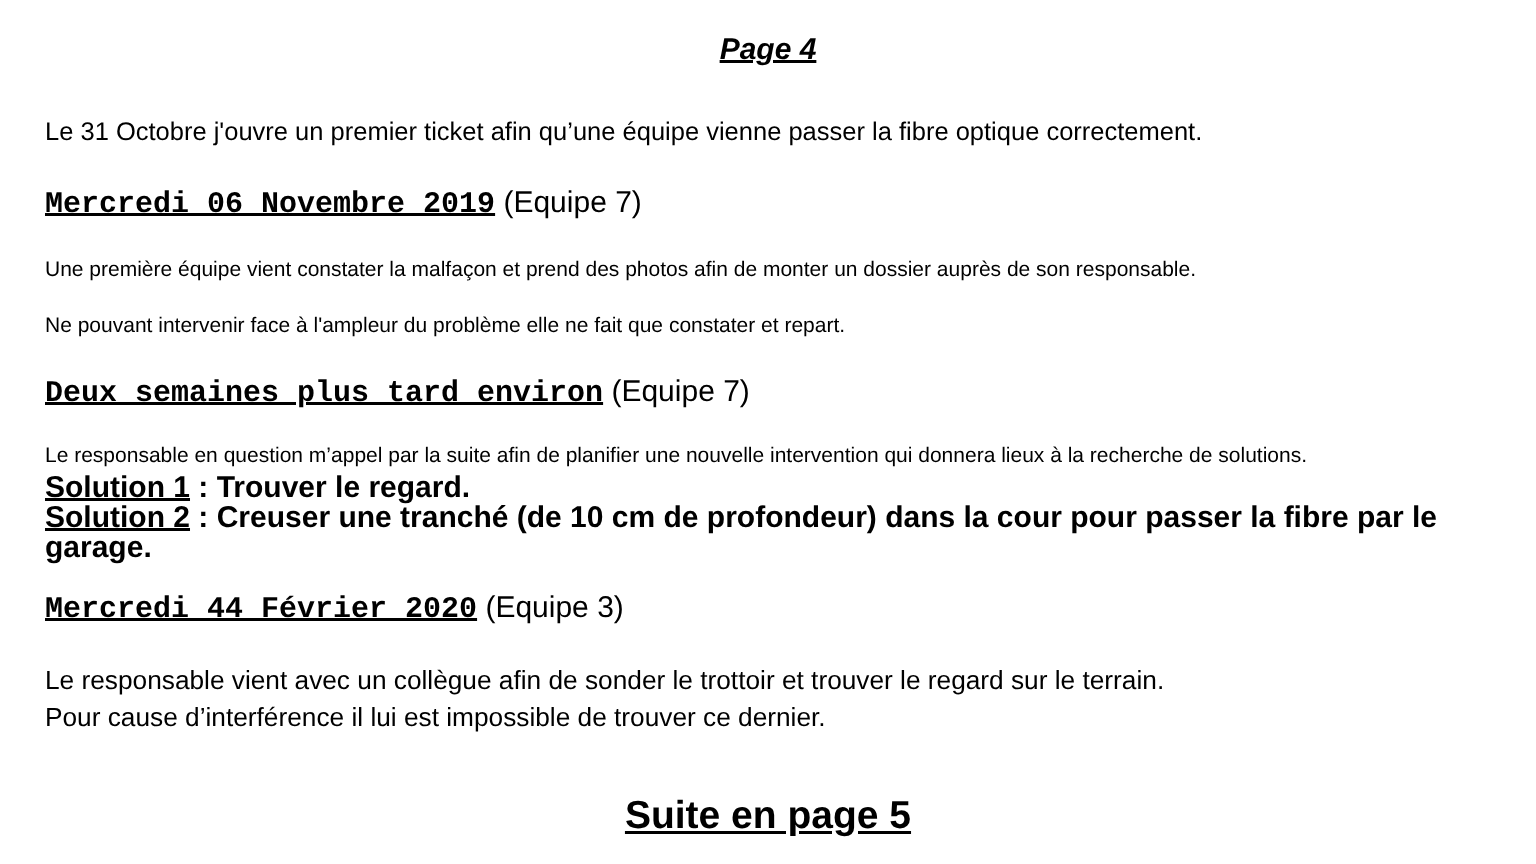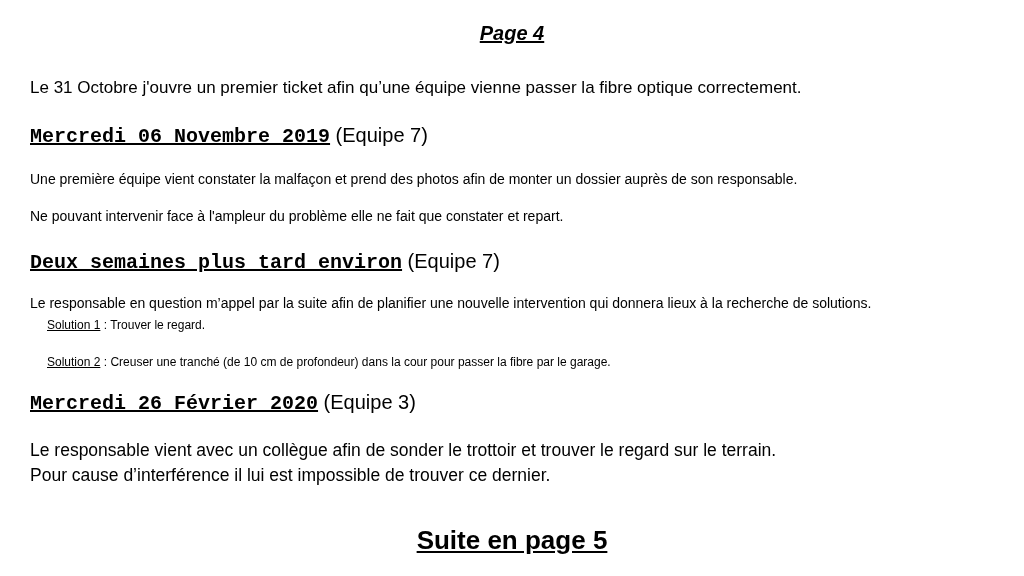--- a/index.html
+++ b/index.html
@@ -47,23 +47,24 @@
   .h2-m { margin-top: 24px; }
   .h3-m { margin-top: 18px; }
   .small {
     margin: 0;
     font-size: 14px;
     line-height: 17px;
   }
   .sp-22 { margin-top: 22px; }
   .sp-20 { margin-top: 20px; }
   .solution {
-    margin: 17px;
-    font-size: 12px;
+    margin: 0;
+    font-size: 20px;
     line-height: 20px;
+    font-weight: bold;
   }
   .solution-first { margin-top: 3px; }
   .solution .u { text-decoration: underline; }
   .bigblock { margin-top: 22px; }
   .big {
     margin: 0;
     font-size: 17.5px;
     line-height: 25px;
   }
   .footer {
@@ -91,21 +92,21 @@
   <p class="small sp-20">Ne pouvant intervenir face à l'ampleur du problème elle ne fait que constater et repart.</p>
 
   <h2 class="heading h2-m"><span class="h-main">Deux semaines plus tard environ</span><span class="h-suffix"> (Equipe 7)</span></h2>
 
   <p class="small sp-20">Le responsable en question m’appel par la suite afin de planifier une nouvelle intervention qui donnera lieux à la recherche de solutions.</p>
 
   <p class="solution solution-first"><span class="u">Solution 1</span><span> : </span><span>Trouver le regard.</span></p>
 
   <p class="solution"><span class="u">Solution 2</span><span> : </span><span>Creuser une tranché (de 10 cm de profondeur) dans la cour pour passer la fibre par le garage.</span></p>
 
-  <h2 class="heading h3-m"><span class="h-main">Mercredi 26 Février 2020</span><span class="h-suffix"> (Equipe 3)</span></h2>
+  <h2 class="heading h3-m"><span class="h-main">Mercredi 44 Février 2020</span><span class="h-suffix"> (Equipe 3)</span></h2>
 
   <div class="bigblock">
     <p class="big">Le responsable vient avec un collègue afin de sonder le trottoir et trouver le regard sur le terrain.</p>
     <p class="big">Pour cause d’interférence il lui est impossible de trouver ce dernier.</p>
   </div>
 
   <p class="footer">Suite en page 5</p>
 
 </div>
 

